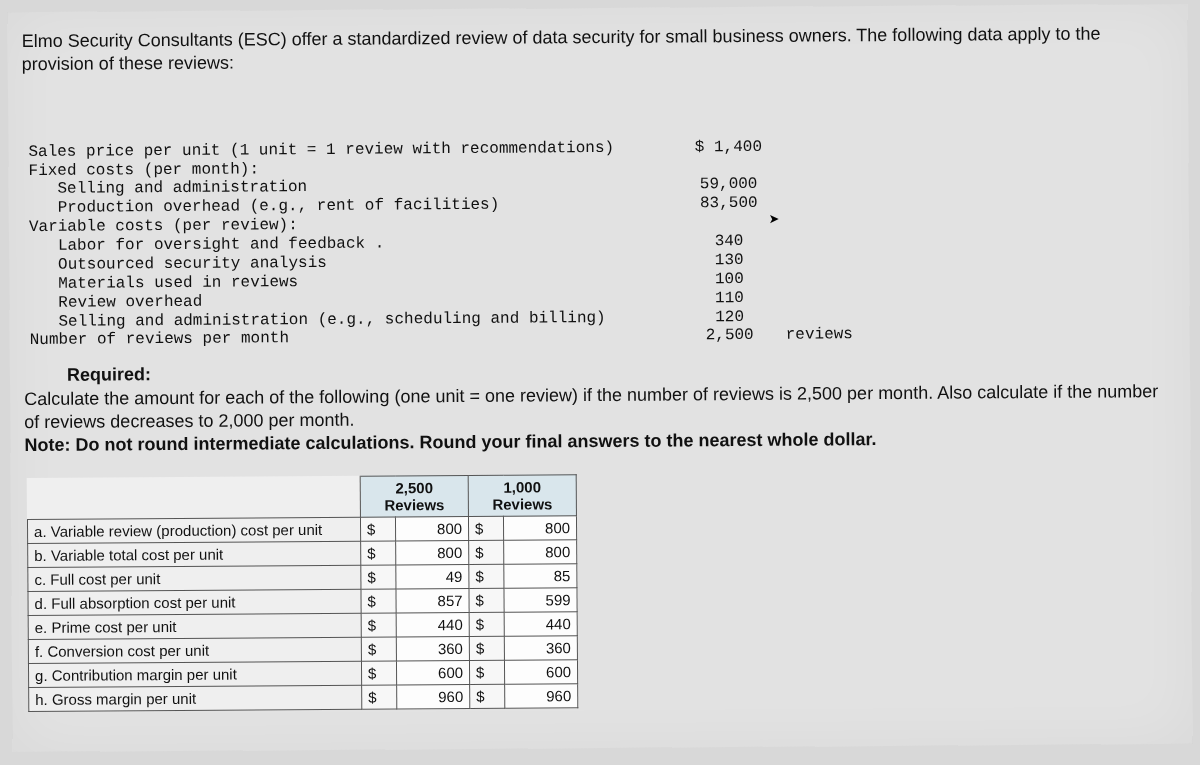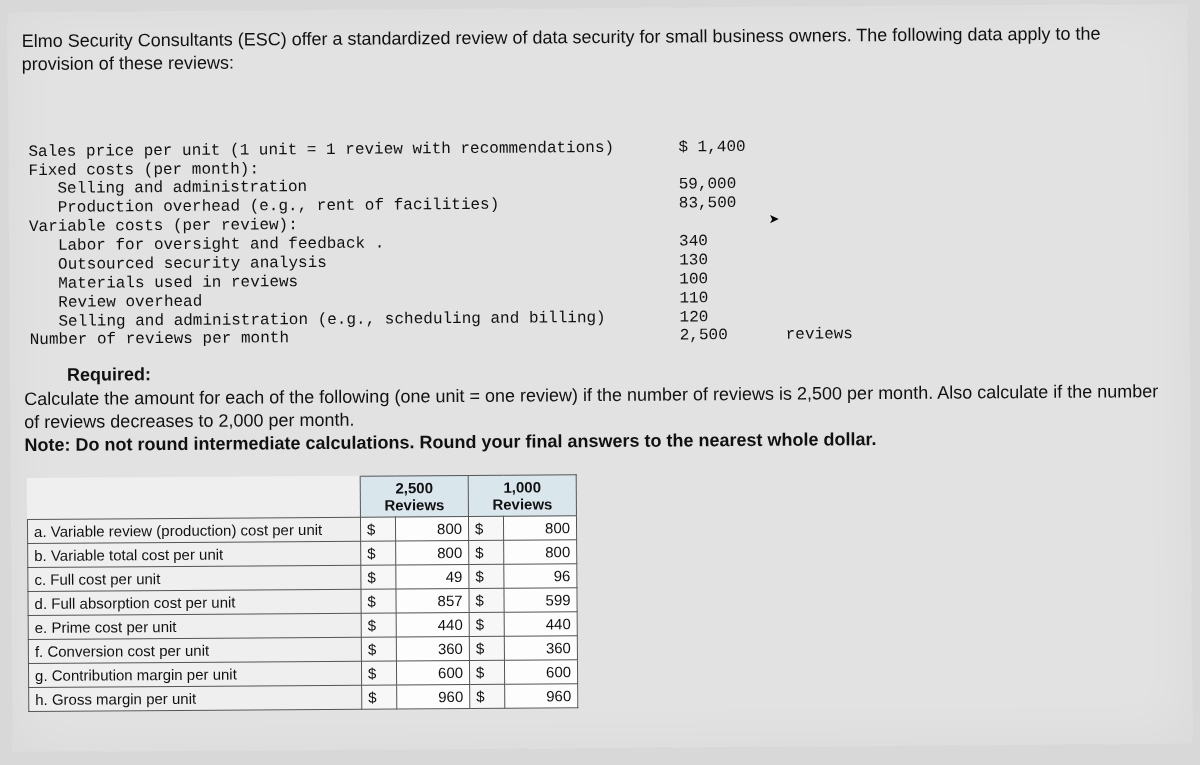--- a/index.html
+++ b/index.html
@@ -41,21 +41,21 @@
   .data-block .line {
     display: flex;
   }
   .data-block .lbl {
     display: inline-block;
     width: 650px;
   }
   .data-block .val {
     display: inline-block;
     width: 100px;
-    text-align: left;
+    text-align: center;
   }
   .data-block .unit {
     margin-left: 6px;
   }
   .cursor-icon {
     position: absolute;
     left: 740px;
     top: 130px;
     font-size: 18px;
     color: #000;
@@ -150,21 +150,21 @@
           <td class="cur">$</td>
           <td class="num">800</td>
           <td class="cur">$</td>
           <td class="num">800</td>
         </tr>
         <tr>
           <td class="row-label">c. Full cost per unit</td>
           <td class="cur">$</td>
           <td class="num">49</td>
           <td class="cur">$</td>
-          <td class="num">96</td>
+          <td class="num">85</td>
         </tr>
         <tr>
           <td class="row-label">d. Full absorption cost per unit</td>
           <td class="cur">$</td>
           <td class="num">857</td>
           <td class="cur">$</td>
           <td class="num">599</td>
         </tr>
         <tr>
           <td class="row-label">e. Prime cost per unit</td>

